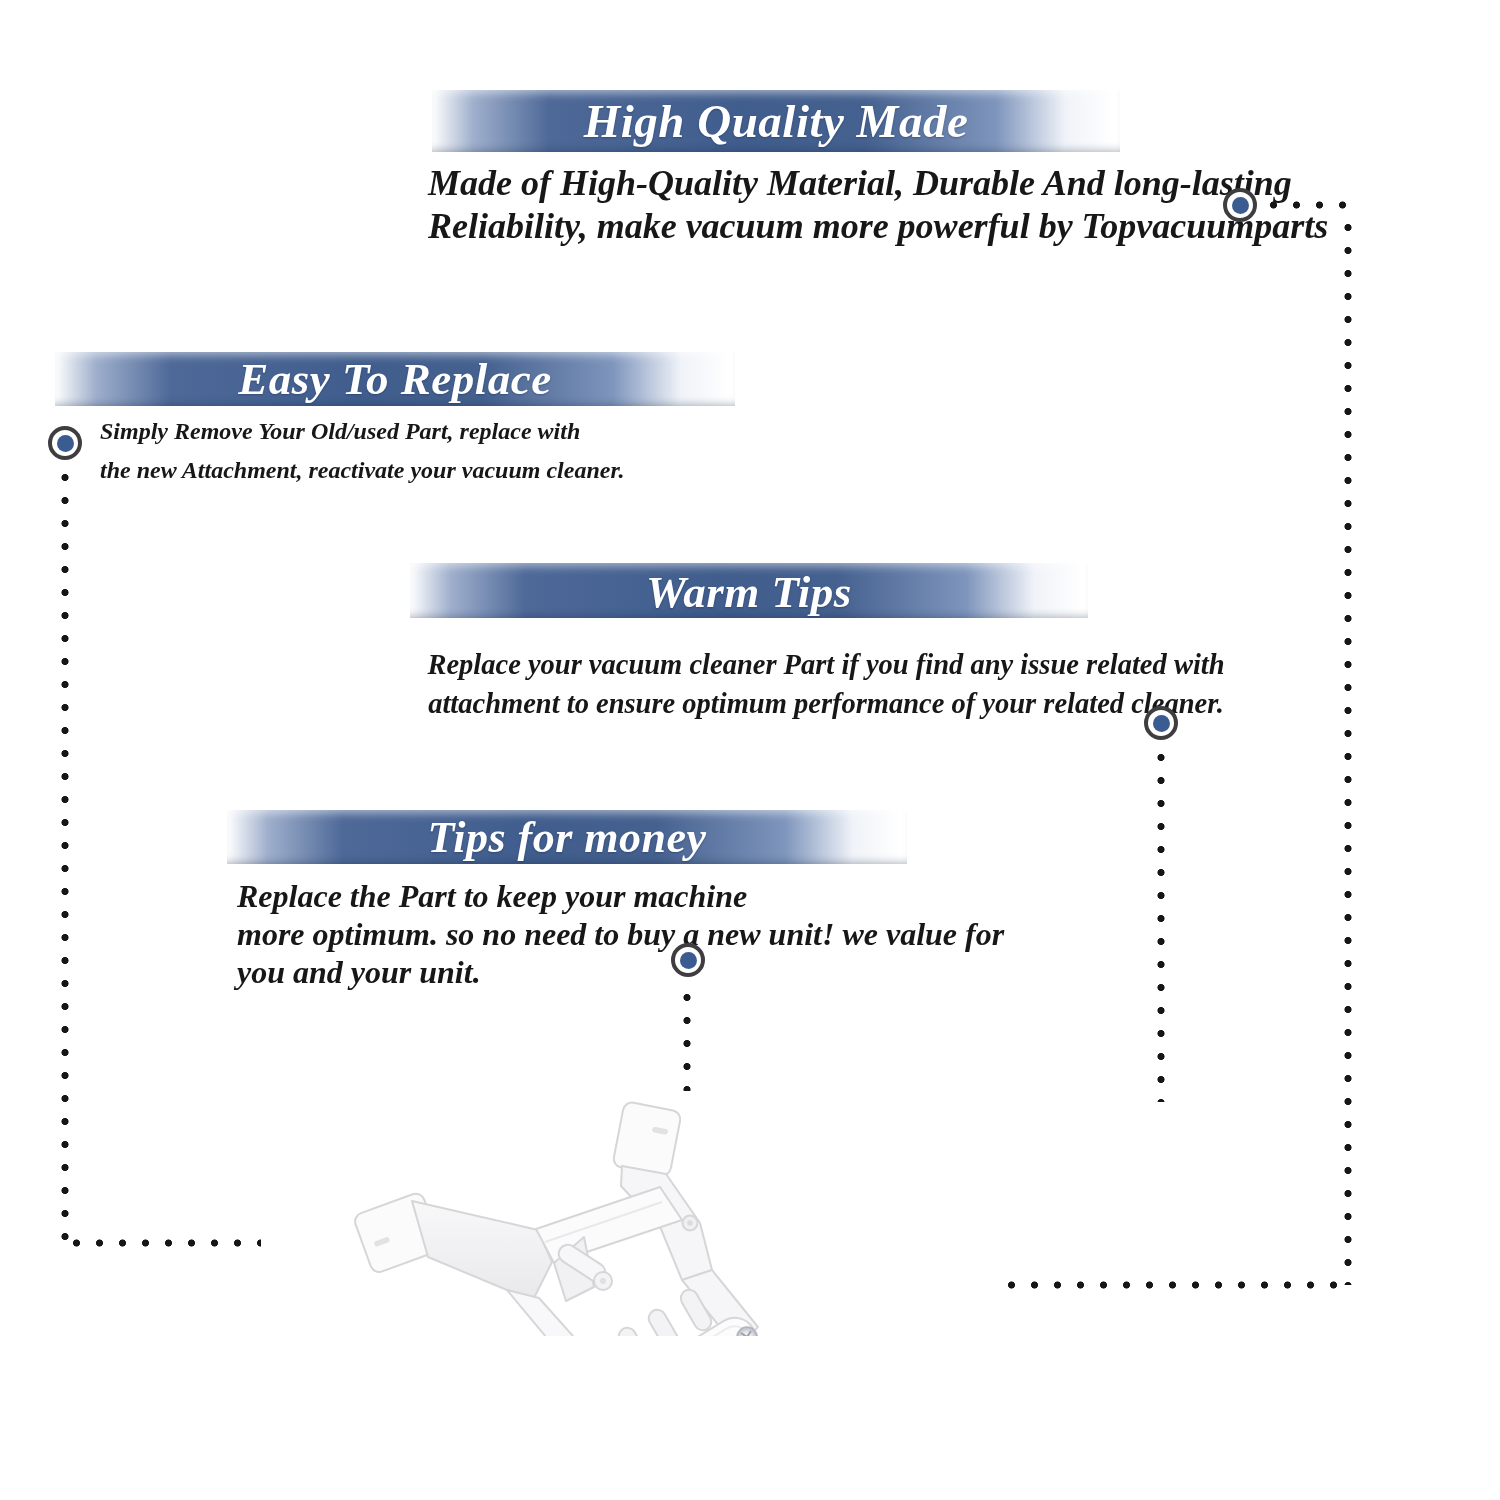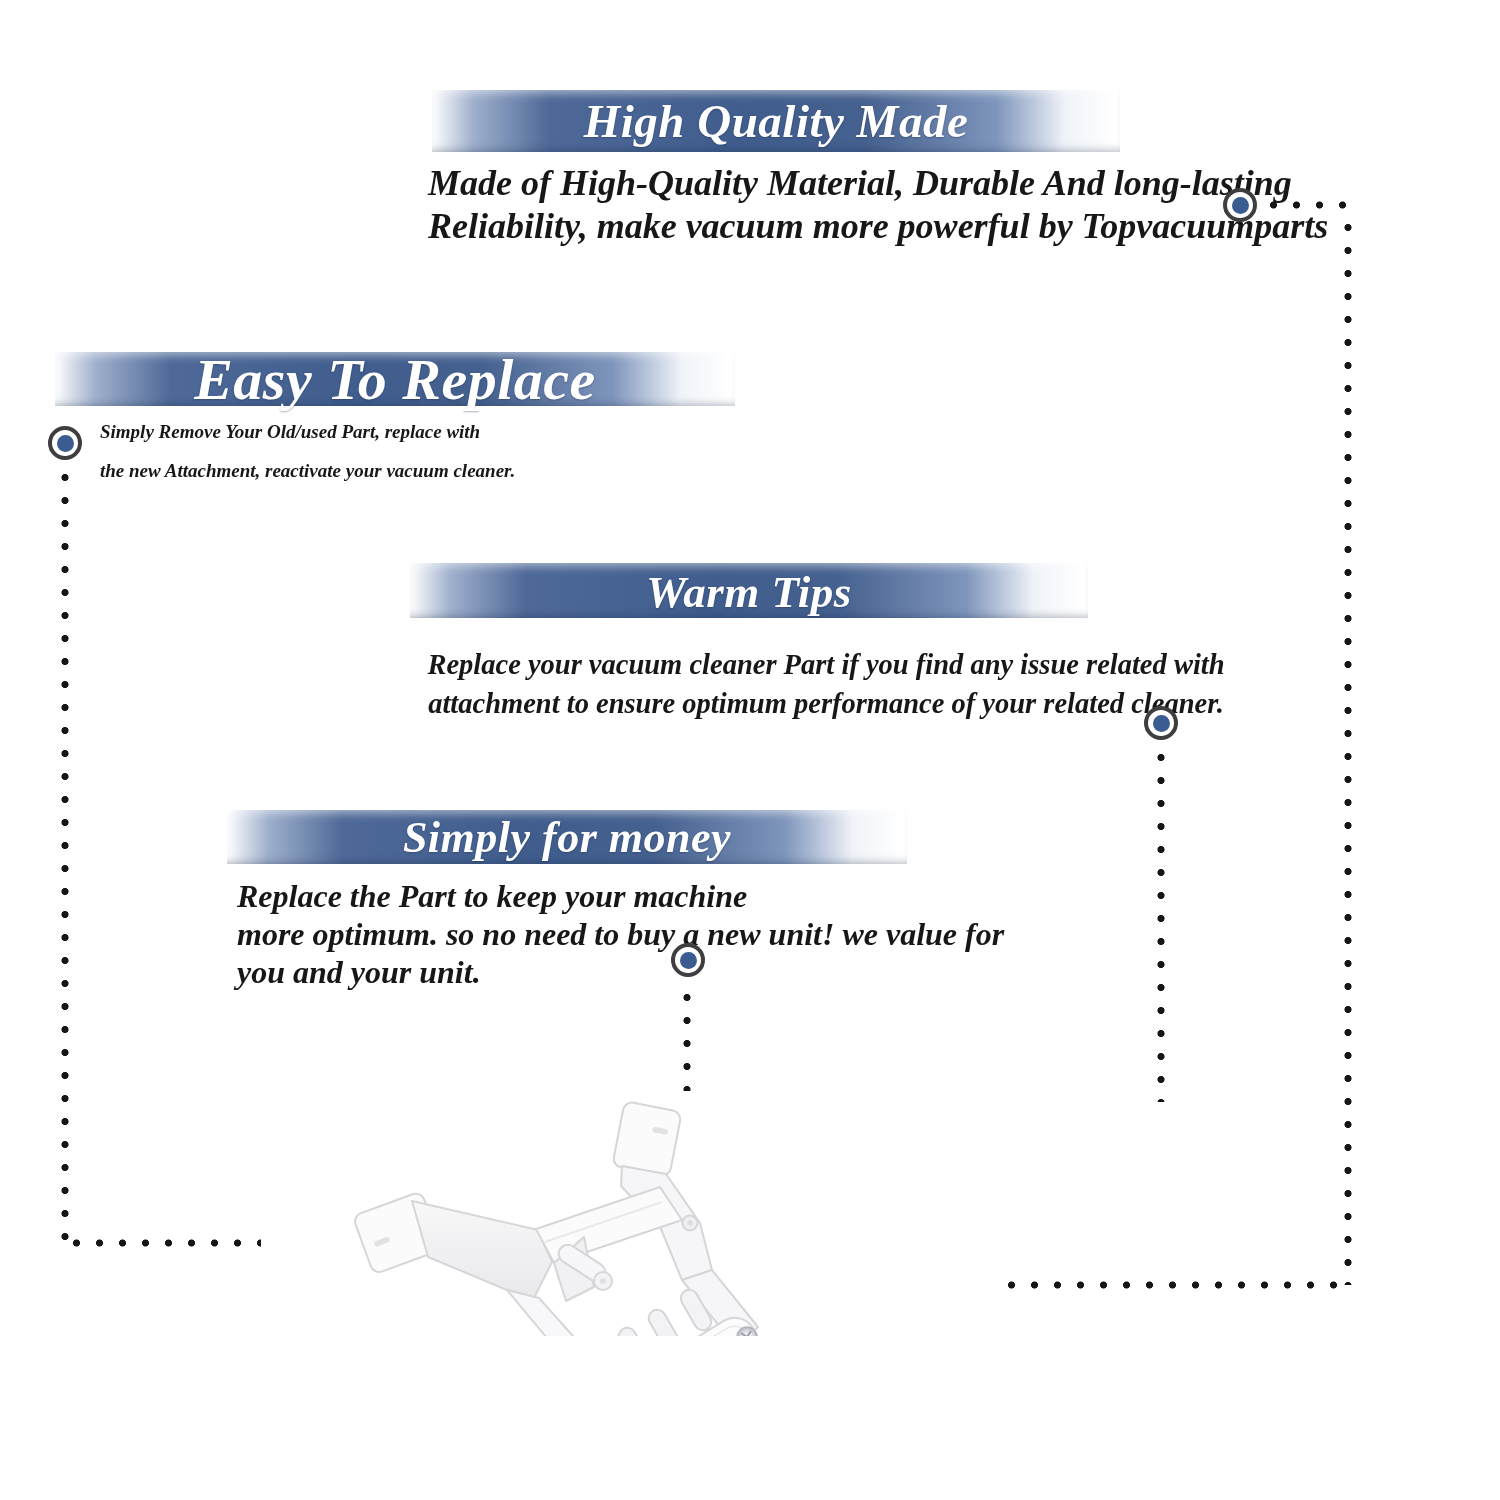--- a/index.html
+++ b/index.html
@@ -64,23 +64,23 @@
     <span class="line">Reliability, make vacuum more powerful by Topvacuumparts</span>
   </div>
   <div class="marker" style="left:1223px;top:188px;">
     <div class="marker-dot"></div>
   </div>
   <div class="dots-h" style="left:1262px;top:201px;width:92px;"></div>
   <div class="dots-v" style="left:1344px;top:216px;height:1069px;"></div>
   <div class="dots-h" style="left:1000px;top:1281px;width:350px;"></div>
 
   <div class="banner" style="left:55px;top:352px;width:680px;height:54px;">
-    <span class="banner-title" style="font-size:58px;text-align:center;">Easy To Replace</span>
+    <span class="banner-title" style="font-size:45px;text-align:center;">Easy To Replace</span>
   </div>
-  <div class="para" style="left:100px;top:412px;font-size:19px;line-height:39px;">
+  <div class="para" style="left:100px;top:412px;font-size:24px;line-height:39px;">
     <span class="line">Simply Remove Your Old/used Part, replace with</span>
     <span class="line">the new Attachment, reactivate your vacuum cleaner.</span>
   </div>
   <div class="marker" style="left:48px;top:426px;">
     <div class="marker-dot"></div>
   </div>
   <div class="dots-v" style="left:61px;top:466px;height:779px;"></div>
   <div class="dots-h" style="left:65px;top:1239px;width:196px;"></div>
 
   <div class="banner" style="left:410px;top:563px;width:678px;height:55px;align-items:flex-end;">
@@ -89,21 +89,21 @@
   <div class="para" style="left:402px;top:645px;width:848px;text-align:center;font-size:28.5px;line-height:39px;font-style:italic;">
     <span class="line">Replace your vacuum cleaner Part if you find any issue related with</span>
     <span class="line">attachment to ensure optimum performance of your related cleaner.</span>
   </div>
   <div class="marker" style="left:1144px;top:706px;">
     <div class="marker-dot"></div>
   </div>
   <div class="dots-v" style="left:1157px;top:746px;height:356px;"></div>
 
   <div class="banner" style="left:227px;top:810px;width:680px;height:54px;">
-    <span class="banner-title" style="font-size:44px;">Simply for money</span>
+    <span class="banner-title" style="font-size:44px;">Tips for money</span>
   </div>
   <div class="para" style="left:237px;top:877px;font-size:32px;line-height:38px;">
     <span class="line">Replace the Part to keep your machine</span>
     <span class="line">more optimum. so no need to buy a new unit! we value for</span>
     <span class="line">you and your unit.</span>
   </div>
   <div class="marker" style="left:671px;top:943px;">
     <div class="marker-dot"></div>
   </div>
   <div class="dots-v" style="left:683px;top:986px;height:105px;"></div>

